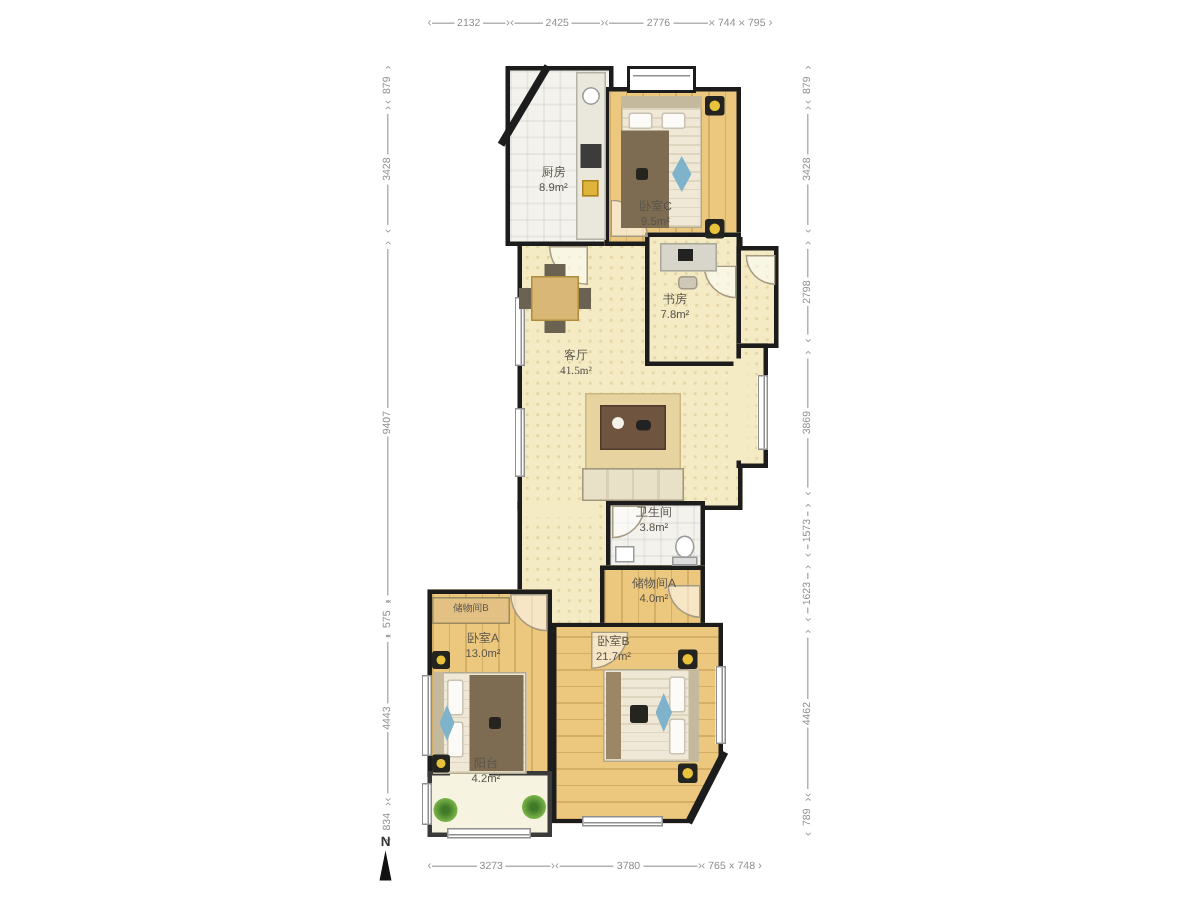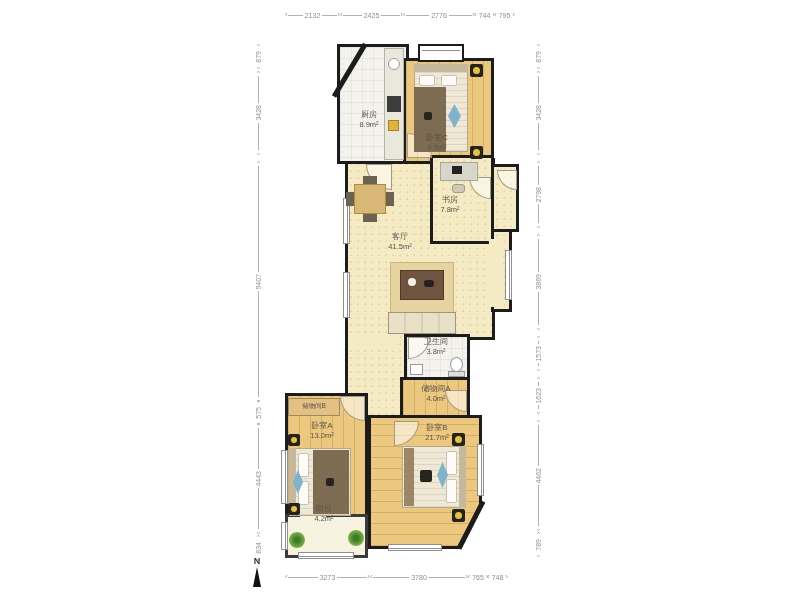--- a/index.html
+++ b/index.html
@@ -178,40 +178,40 @@
     <div class="ra">8.9m²</div>
   </div>
   <div class="rlabel" style="left:408px;top:133px;width:58px;">
     <div class="rn">卧室C</div>
     <div class="ra">9.5m²</div>
   </div>
   <div class="rlabel" style="left:433px;top:195px;width:34px;">
     <div class="rn">书房</div>
     <div class="ra">7.8m²</div>
   </div>
-  <div class="rlabel" style="left:371px;top:232px;width:58px;">
+  <div class="rlabel" style="left:355px;top:232px;width:58px;font-family:Liberation Serif, serif;">
     <div class="rn">客厅</div>
     <div class="ra">41.5m²</div>
   </div>
   <div class="rlabel" style="left:407px;top:337px;width:58px;">
     <div class="rn">卫生间</div>
     <div class="ra">3.8m²</div>
   </div>
   <div class="rlabel" style="left:407px;top:384px;width:58px;">
     <div class="rn">储物间A</div>
     <div class="ra">4.0m²</div>
   </div>
   <div class="rlabel" style="left:288px;top:402px;width:52px;font-size:6.5px;">
     <div class="rn">储物间B</div>
   </div>
   <div class="rlabel" style="left:293px;top:421px;width:58px;">
     <div class="rn">卧室A</div>
     <div class="ra">13.0m²</div>
   </div>
-  <div class="rlabel" style="left:408px;top:423px;width:58px;">
+  <div class="rlabel" style="left:380px;top:423px;width:58px;">
     <div class="rn">卧室B</div>
     <div class="ra">21.7m²</div>
   </div>
   <div class="rlabel" style="left:295px;top:504px;width:58px;">
     <div class="rn">阳台</div>
     <div class="ra">4.2m²</div>
   </div>
 
   <div class="dim dim-h" style="left:285px;top:10px;width:55px;">
       <i></i>

